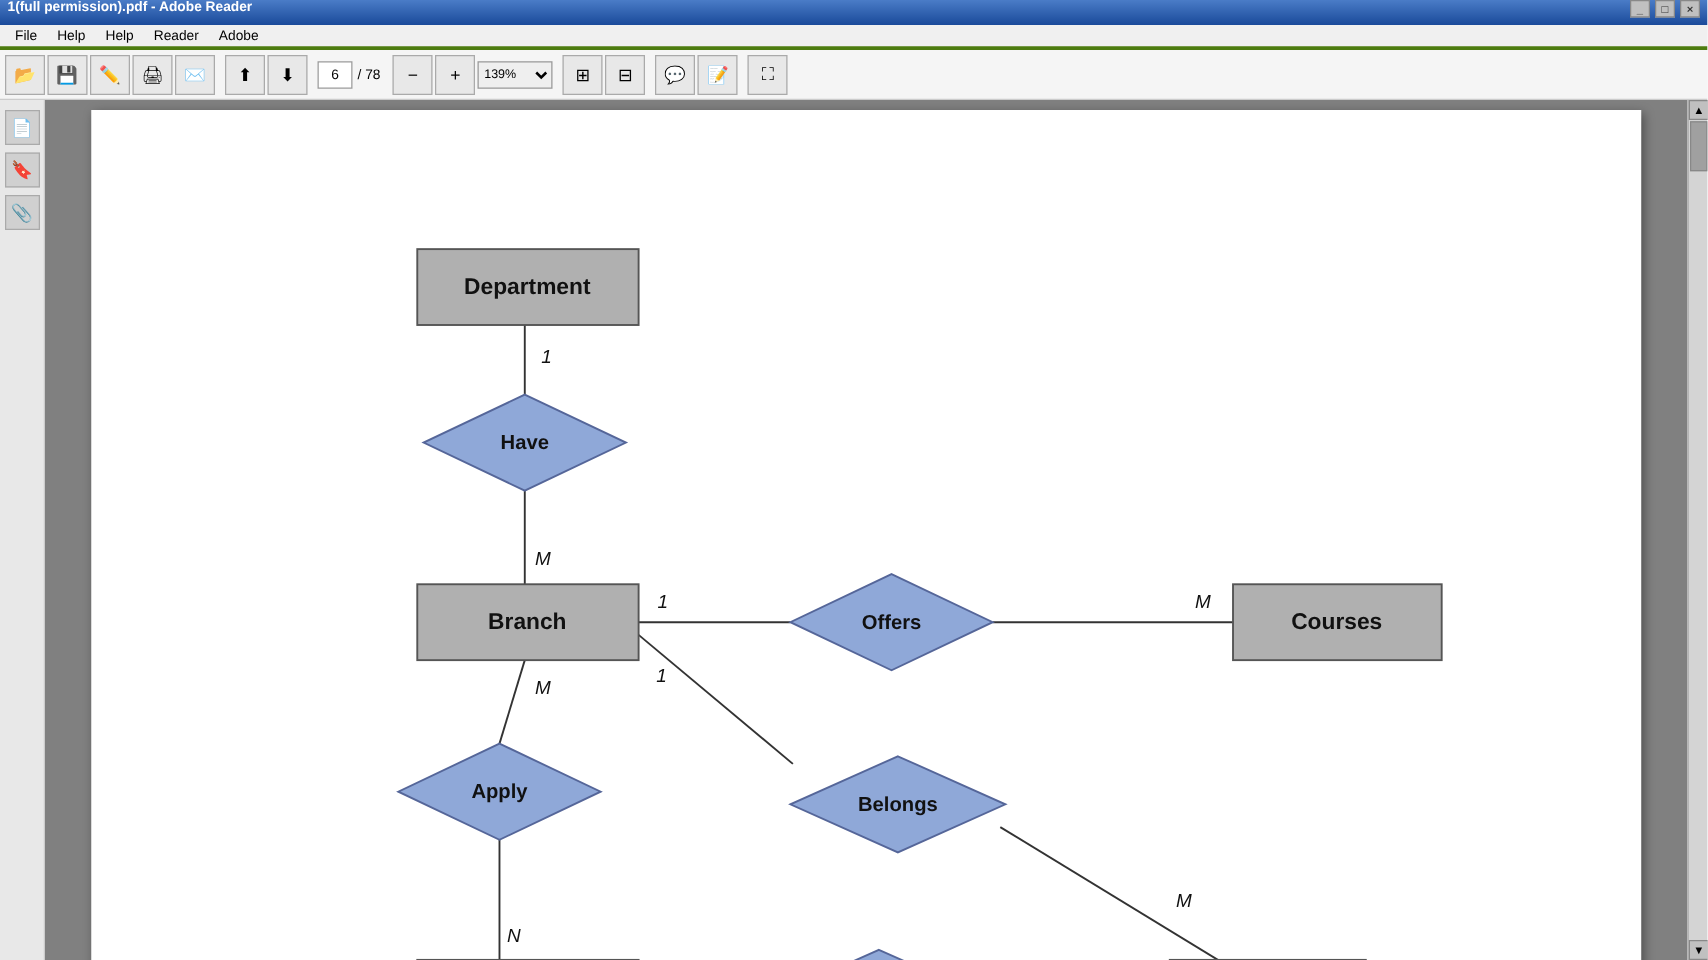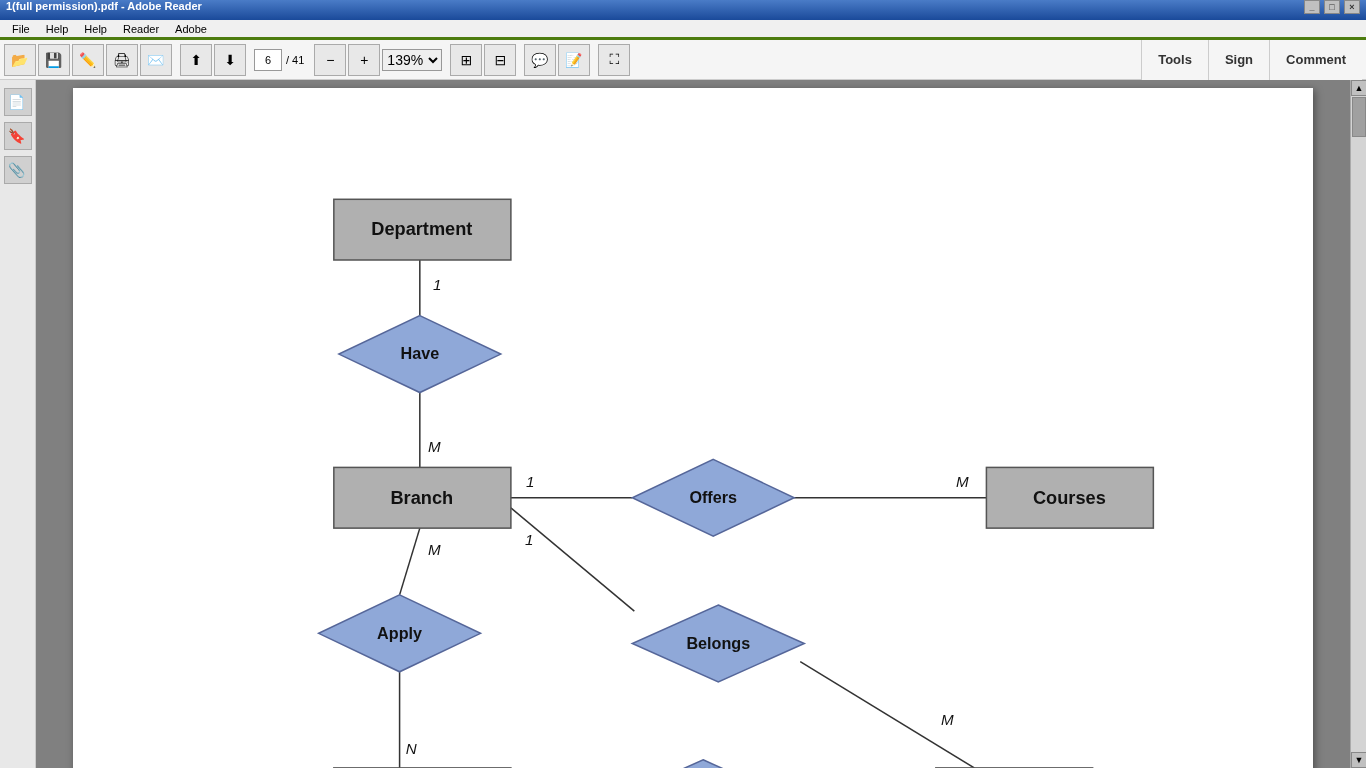--- a/index.html
+++ b/index.html
@@ -62,21 +62,21 @@
     .toolbar-separator { width: 4px; height: 32px; }
     .page-input {
       width: 28px; height: 22px;
       border: 1px solid #999;
       text-align: center;
       font-size: 11px;
     }
     .page-label { font-size: 11px; padding: 0 2px; }
     .zoom-select {
       width: 60px; height: 22px;
-      font-size: 14px;
+      font-size: 10px;
       border: 1px solid #999;
     }
     #right-toolbar {
       margin-left: auto;
       display: flex;
       align-items: center;
       gap: 0;
     }
     .right-btn {
       height: 40px;
@@ -229,46 +229,41 @@
   <div class="toolbar-btn" title="Save">💾</div>
   <div class="toolbar-btn" title="Edit">✏️</div>
   <div class="toolbar-btn" title="Print">🖨</div>
   <div class="toolbar-btn" title="Email">✉️</div>
   <div class="toolbar-separator"></div>
 
   <div class="toolbar-btn">⬆</div>
   <div class="toolbar-btn">⬇</div>
   <div class="toolbar-separator"></div>
   <input class="page-input" value="6" style="">
-  <span class="page-label">/ 41</span>
+  <span class="page-label">/ 78</span>
   <div class="toolbar-separator"></div>
 
   <div class="toolbar-btn">−</div>
   <div class="toolbar-btn">+</div>
   <select class="zoom-select">
     <option>139%</option>
     <option>100%</option>
     <option>75%</option>
     <option>50%</option>
   </select>
   <div class="toolbar-separator"></div>
 
   <div class="toolbar-btn">⊞</div>
   <div class="toolbar-btn">⊟</div>
   <div class="toolbar-separator"></div>
   <div class="toolbar-btn">💬</div>
   <div class="toolbar-btn">📝</div>
   <div class="toolbar-separator"></div>
   <div class="toolbar-btn">⛶</div>
 
-  <div id="right-toolbar">
-    <button class="right-btn">Tools</button>
-    <button class="right-btn">Sign</button>
-    <button class="right-btn">Comment</button>
-  </div>
 </div>
 
 <div id="main">
 
   <div id="left-sidebar">
     <div class="sidebar-icon">📄</div>
     <div class="sidebar-icon">🔖</div>
     <div class="sidebar-icon">📎</div>
   </div>
 

